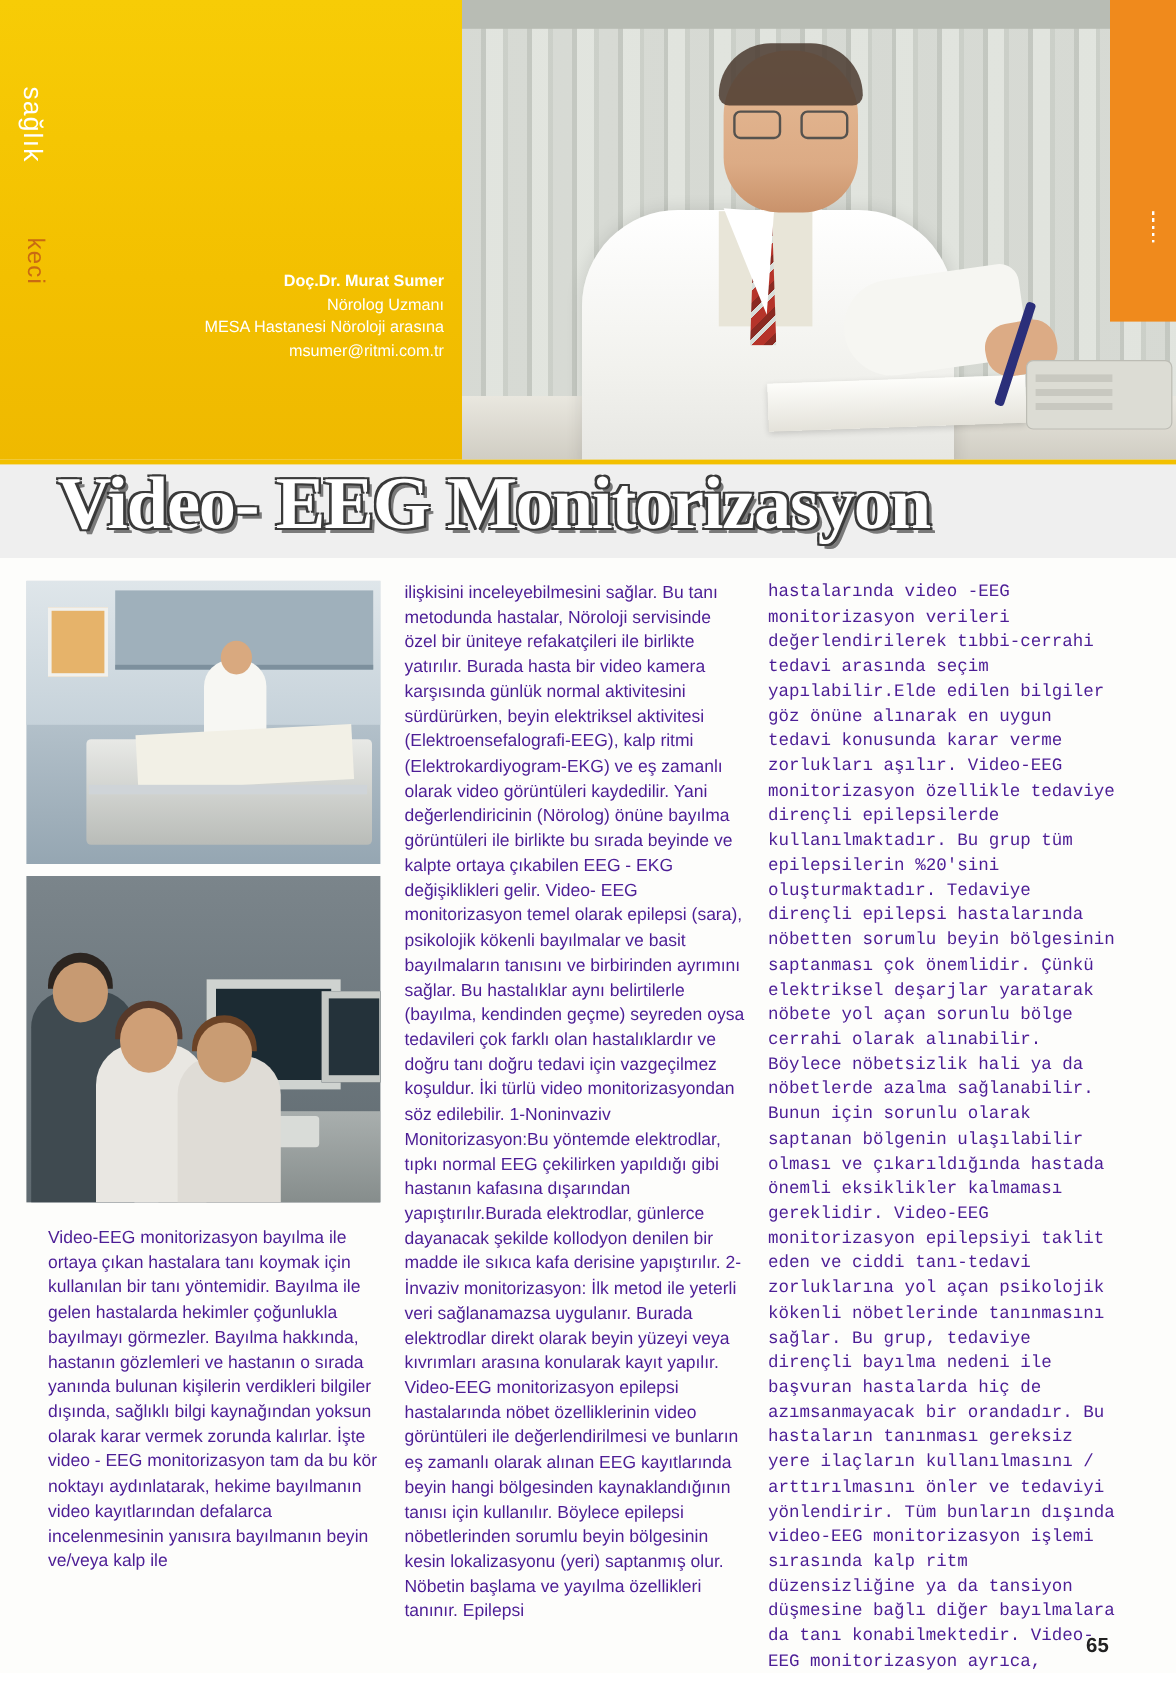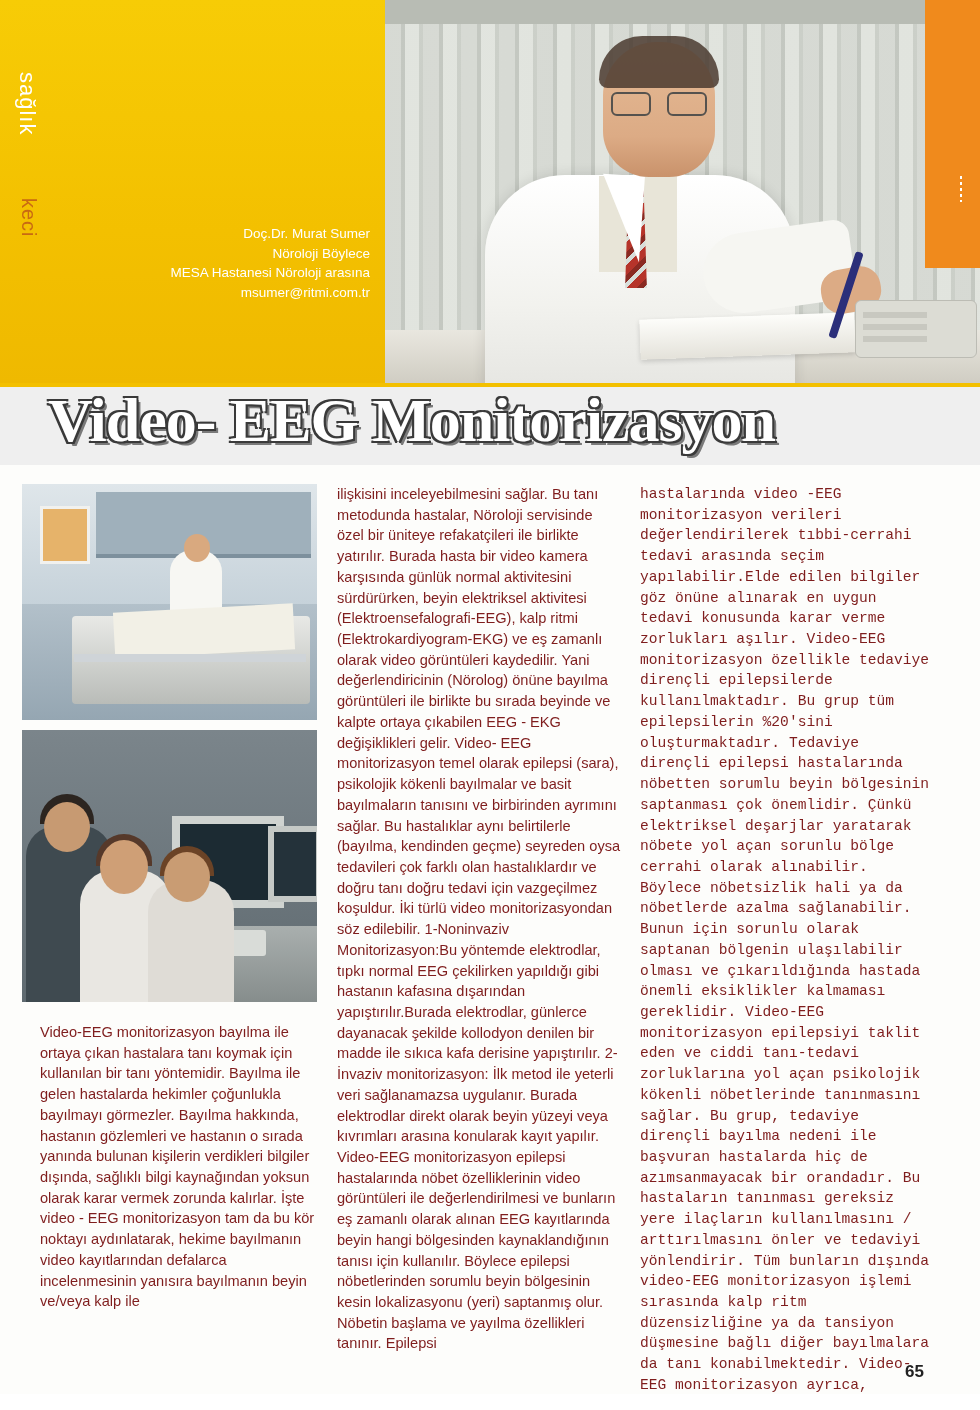--- a/index.html
+++ b/index.html
@@ -274,21 +274,21 @@
     margin-top: 12px;
     text-align: right;
     width: 210px;
   }
   .byline div {
     color: #ffffff;
     font-size: 13.5px;
     line-height: 1.45;
   }
   .byline .bold {
-    font-weight: normal;
+    font-weight: bold;
   }
 
   
   .title-band {
     position: absolute;
     left: 0; top: 383px;
     width: 980px; height: 78px;
     background: #efefef;
     border-top: 4px solid #f3c000;
   }
@@ -429,21 +429,21 @@
   }
   .p2-hair1 { position:absolute; left:18px; top:64px; width:54px; height:30px; background:#2c2520; border-radius:28px 28px 0 0;}
   .p2-hair2 { position:absolute; left:74px; top:104px; width:56px; height:32px; background:#56392a; border-radius:28px 28px 0 0;}
   .p2-hair3 { position:absolute; left:138px; top:116px; width:54px; height:30px; background:#6b4326; border-radius:28px 28px 0 0;}
 
   
   .col {
     position: absolute;
     font-size: 14.6px;
     line-height: 1.42;
-    color: #7f1d1d;
+    color: #4c1d95;
     text-align: left;
   }
   .col p {
     margin: 0;
   }
   .col-left {
     left: 40px;
     top: 1022px;
     width: 280px;
   }
@@ -502,21 +502,21 @@
 
     <div class="orange-strip">
       <div class="strip-dots"></div>
     </div>
     <div class="strip-label">sağlık</div>
     <div class="strip-sub">keci</div>
 
     <div class="logo-wrap">
       <div class="byline">
         <div class="bold">Doç.Dr. Murat Sumer</div>
-        <div>Nöroloji Böylece</div>
+        <div>Nörolog Uzmanı</div>
         <div>MESA Hastanesi Nöroloji arasına</div>
         <div>msumer@ritmi.com.tr</div>
       </div>
     </div>
   </div>
 
   <div class="title-band"></div>
   <div class="title-text">Video- EEG Monitorizasyon</div>
 
   <div class="photo1">

